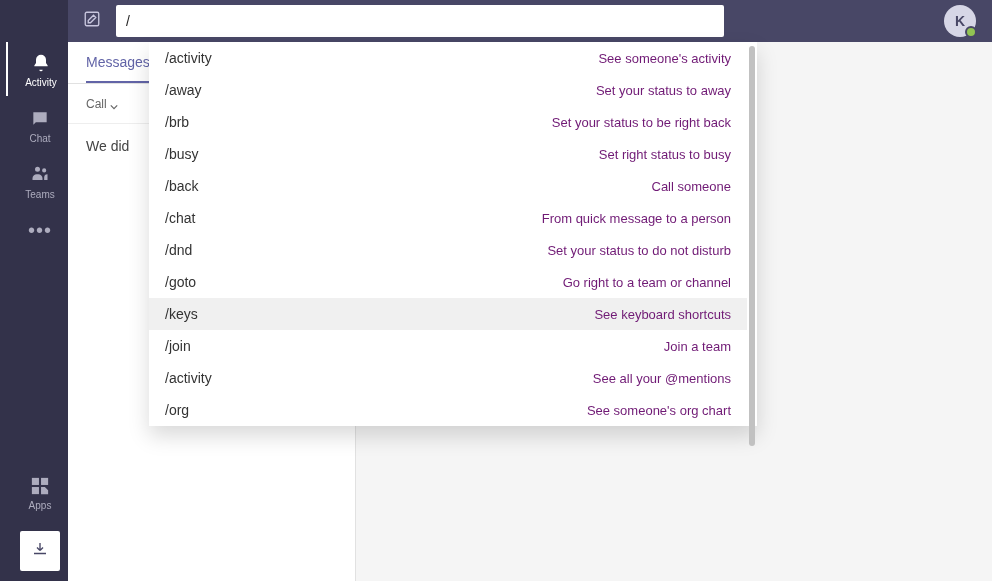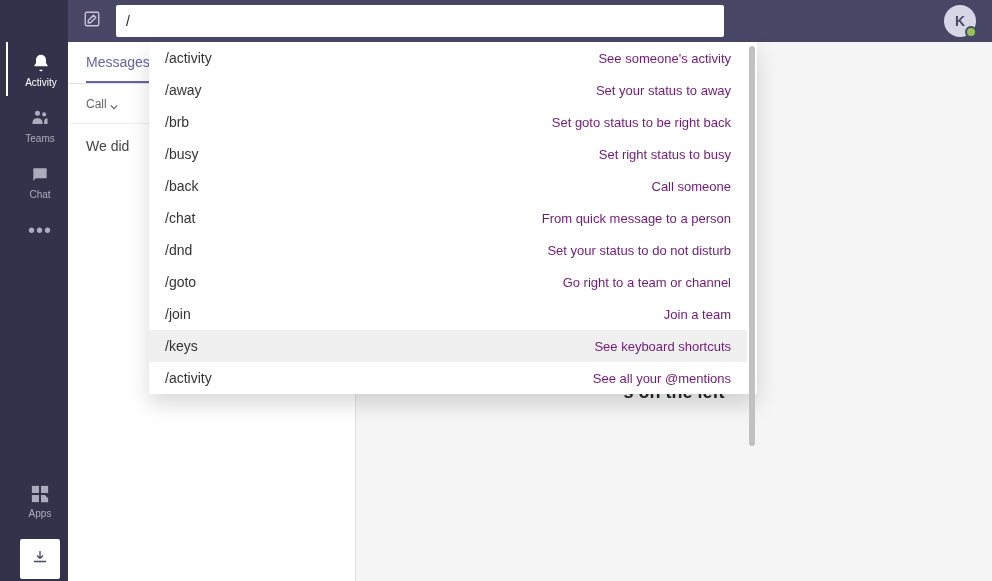--- a/index.html
+++ b/index.html
@@ -37,21 +37,21 @@
       margin-top: 2px;
     }
     .rail-item.active {
       color: #fff;
       border-left: 2px solid #fff;
     }
     .rail-icon { width: 24px; height: 24px; display: flex; align-items: center; justify-content: center; }
     .rail-item svg { fill: currentColor; }
     .rail-spacer-top { height: 40px; width: 100%; }
     .rail-more { width: 68px; height: 44px; display: flex; align-items: center; justify-content: center; color: #adacbe; font-size: 20px; letter-spacing: 1px; cursor:pointer;}
-    .rail-bottom { padding-bottom: 2px; }
+    .rail-bottom { padding-bottom: 10px; }
     .download-btn {
       width: 40px;
       height: 40px;
       margin: 0 auto;
       background: #fff;
       display: flex;
       align-items: center;
       justify-content: center;
       border-radius: 2px;
       cursor: pointer;
@@ -235,32 +235,32 @@
       <span class="rail-icon">
         <svg width="20" height="20" viewBox="0 0 24 24">
             <path d="M12 2a6 6 0 0 0-6 6v4l-2 3v1h16v-1l-2-3V8a6 6 0 0 0-6-6zm-2 18a2 2 0 0 0 4 0h-4z"></path>
           </svg>
       </span>
       <span>Activity</span>
     </div>
     <div class="rail-item">
       <span class="rail-icon">
         <svg width="20" height="20" viewBox="0 0 24 24">
-            <path d="M9 8a3 3 0 1 1 0-6 3 3 0 0 1 0 6zm8 1a2.5 2.5 0 1 1 0-5 2.5 2.5 0 0 1 0 5zM3 18v-2a5 5 0 0 1 5-5h2a5 5 0 0 1 5 5v2H3zm14 0v-3a4 4 0 0 1 4-4v7h-4z"></path>
-          </svg>
-      </span>
-      <span>Teams</span>
+            <path d="M4 4h16v12H7l-3 3V4z"></path>
+          </svg>
+      </span>
+      <span>Chat</span>
     </div>
     <div class="rail-item">
       <span class="rail-icon">
         <svg width="20" height="20" viewBox="0 0 24 24">
-            <path d="M4 4h16v12H7l-3 3V4z"></path>
-          </svg>
-      </span>
-      <span>Chat</span>
+            <path d="M9 8a3 3 0 1 1 0-6 3 3 0 0 1 0 6zm8 1a2.5 2.5 0 1 1 0-5 2.5 2.5 0 0 1 0 5zM3 18v-2a5 5 0 0 1 5-5h2a5 5 0 0 1 5 5v2H3zm14 0v-3a4 4 0 0 1 4-4v7h-4z"></path>
+          </svg>
+      </span>
+      <span>Teams</span>
     </div>
     <div class="rail-more">
       <span>•••</span>
     </div>
   </div>
   <div class="rail-bottom">
     <div class="rail-item">
       <span class="rail-icon">
         <svg width="20" height="20" viewBox="0 0 24 24" fill="none" stroke="currentColor" stroke-width="1.5">
             <rect x="3" y="3" width="7" height="7"></rect>
@@ -330,51 +330,55 @@
       <div class="command-item">
         <span class="command-name">/activity</span>
         <span class="command-desc">See someone's activity</span>
       </div>
       <div class="command-item">
         <span class="command-name">/away</span>
         <span class="command-desc">Set your status to away</span>
       </div>
       <div class="command-item">
         <span class="command-name">/brb</span>
-        <span class="command-desc">Set goto status to be right back</span>
+        <span class="command-desc">Set your status to be right back</span>
       </div>
       <div class="command-item">
         <span class="command-name">/busy</span>
         <span class="command-desc">Set right status to busy</span>
       </div>
       <div class="command-item">
         <span class="command-name">/back</span>
         <span class="command-desc">Call someone</span>
       </div>
       <div class="command-item">
         <span class="command-name">/chat</span>
         <span class="command-desc">From quick message to a person</span>
       </div>
       <div class="command-item">
         <span class="command-name">/dnd</span>
         <span class="command-desc">Set your status to do not disturb</span>
       </div>
       <div class="command-item">
         <span class="command-name">/goto</span>
         <span class="command-desc">Go right to a team or channel</span>
-      </div>
-      <div class="command-item">
-        <span class="command-name">/join</span>
-        <span class="command-desc">Join a team</span>
       </div>
       <div class="command-item hovered">
         <span class="command-name">/keys</span>
         <span class="command-desc">See keyboard shortcuts</span>
       </div>
       <div class="command-item">
+        <span class="command-name">/join</span>
+        <span class="command-desc">Join a team</span>
+      </div>
+      <div class="command-item">
         <span class="command-name">/activity</span>
         <span class="command-desc">See all your @mentions</span>
       </div>
+      <div class="command-item">
+        <span class="command-name">/org</span>
+        <span class="command-desc">See someone's org chart</span>
+      </div>
     </div>
   <div class="scrollbar-track">
     <div class="scrollbar-thumb"></div>
   </div>
 </div>
 
 </body></html>

